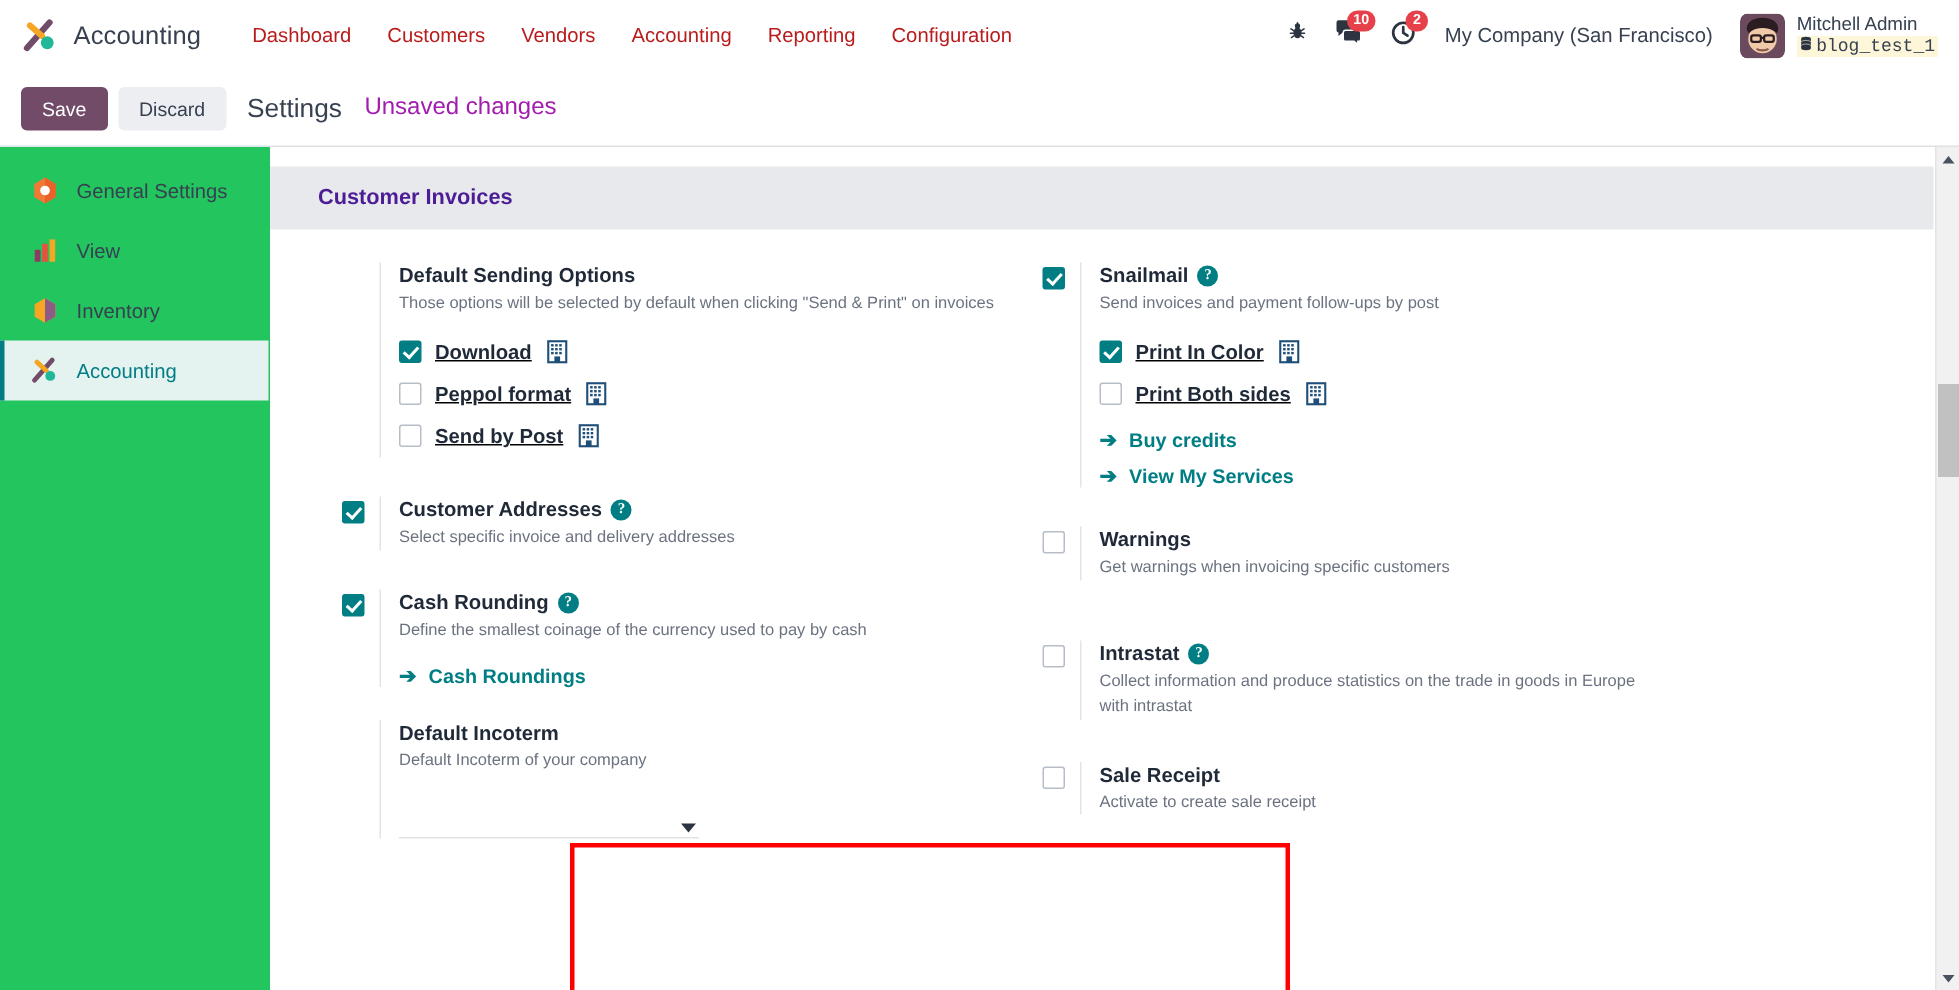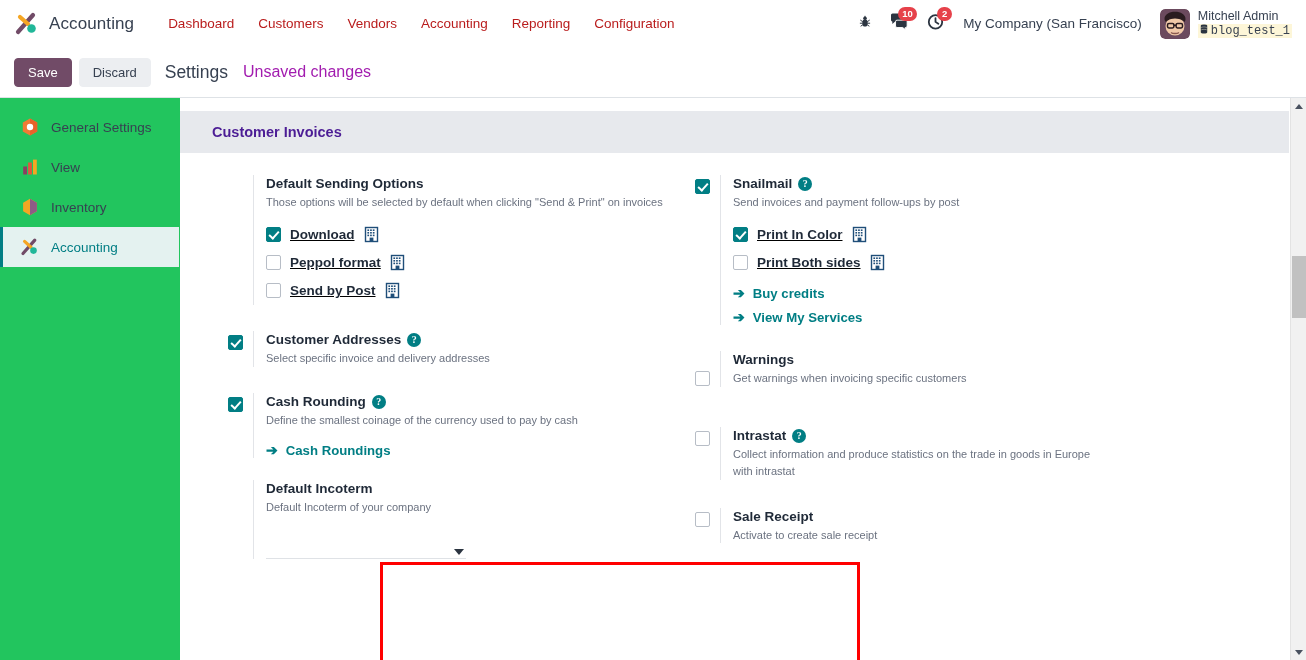--- a/index.html
+++ b/index.html
@@ -607,21 +607,21 @@
 
               <div class="link-row">
                 <span class="arw">➔</span>
                 <span class="ltxt">View My Services</span>
               </div>
 
             </div>
           </div>
         </div>
 
-        <div class="setting" style="margin-bottom:40px;align-items:flex-end;">
+        <div class="setting" style="margin-bottom:40px;">
           <div class="cb-cell">
             <span class="cbx"></span>
           </div>
           <div class="setting-body">
             <div class="setting-title">
               <span>Warnings</span>
             </div>
             <div class="setting-desc">Get warnings when invoicing specific customers</div>
           </div>
         </div>

